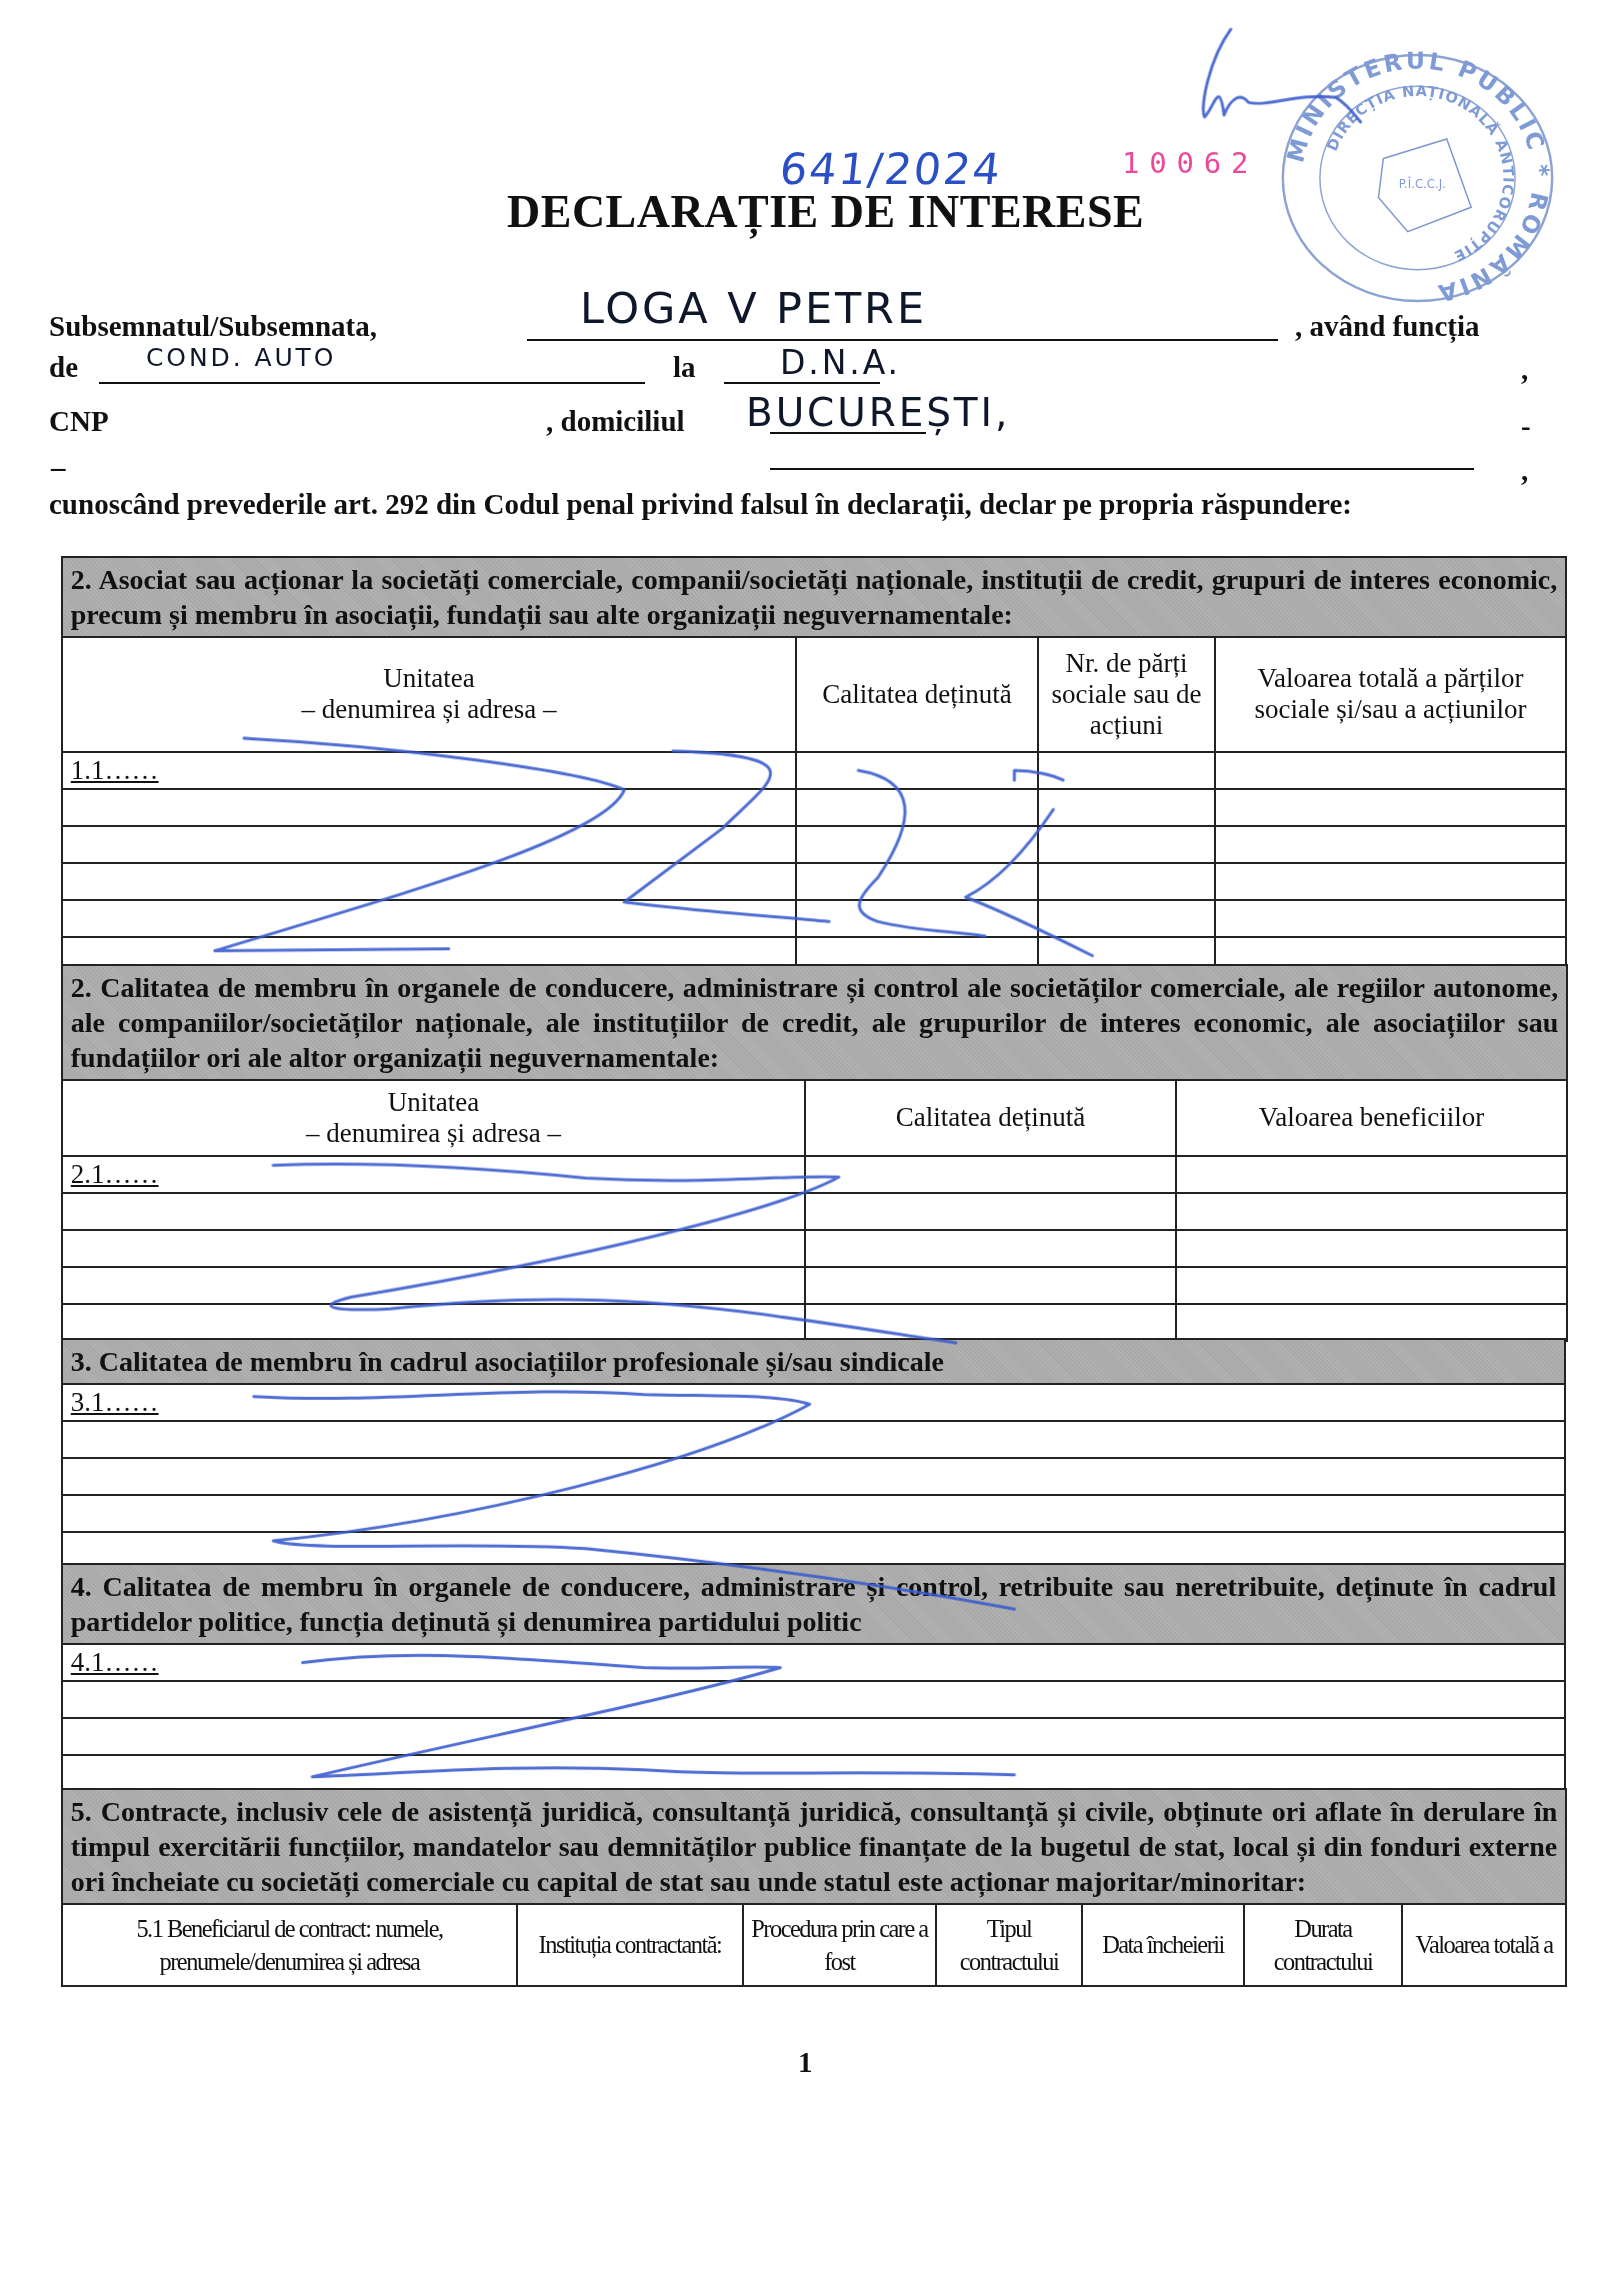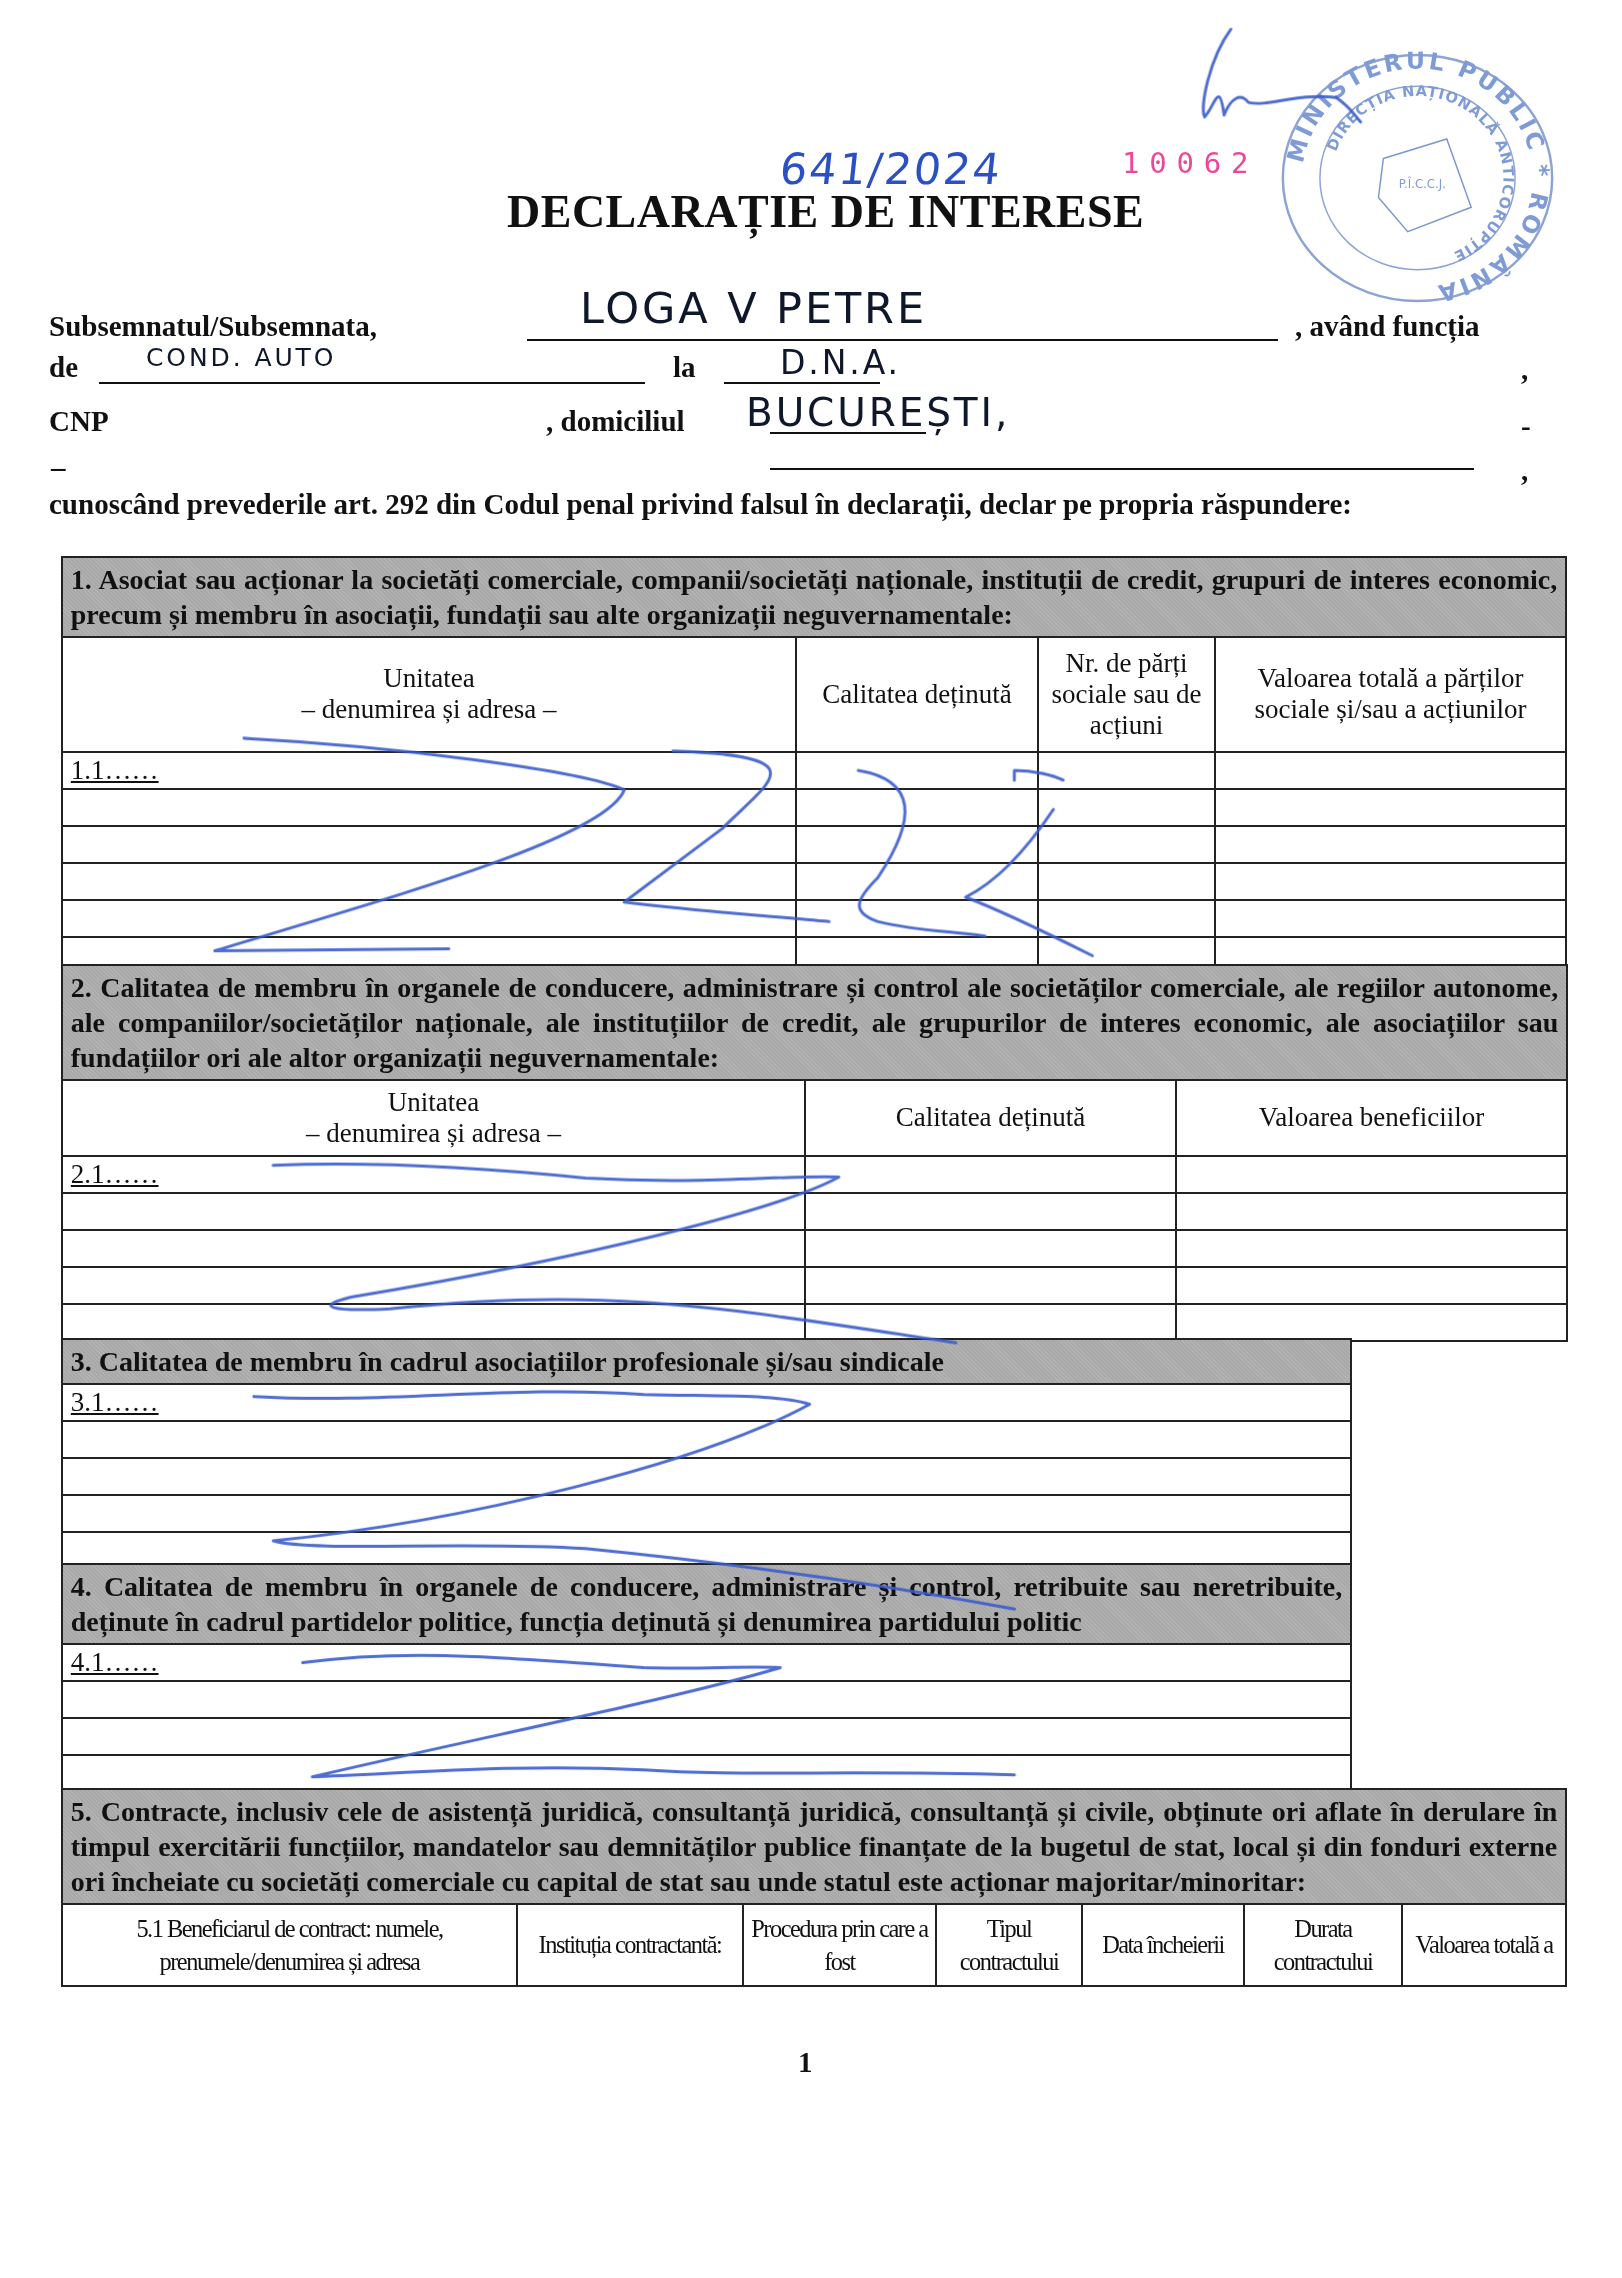--- a/index.html
+++ b/index.html
@@ -10,21 +10,21 @@
   }
   .abs { position: absolute; }
   .hand { font-family: "DejaVu Sans", "Liberation Sans", sans-serif; color: #0f172a; letter-spacing: 2.9px; font-weight: normal; }
   .title { left: 507px; top: 185px; font-size: 46px; font-weight: bold; letter-spacing: 0.5px; }
   .regno { left: 780px; top: 144px; font-size: 43px; font-family: "DejaVu Sans", sans-serif; color: #2b4fc4; transform: skewX(-6deg); letter-spacing: 2px; }
   .stampno { left: 1122px; top: 146px; font-size: 29px; font-family: "DejaVu Sans Mono", monospace; color: #ec4899; letter-spacing: 9.8px; }
   .label { font-size: 29px; font-weight: bold; }
   .uline { border-bottom: 2px solid #111; height: 0; }
   .intro { left: 49px; top: 488px; font-size: 29px; font-weight: bold; }
 
-  table.sec { position: absolute; left: 61px; width: 1291px; border-collapse: collapse; table-layout: fixed; }
+  table.sec { position: absolute; left: 61px; width: 1505px; border-collapse: collapse; table-layout: fixed; }
   table.sec td, table.sec th { border: 2px solid #222; padding: 0 7.8px; font-size: 27px; font-weight: normal; vertical-align: middle; }
   table.sec .head {
     background-color: #a9a9a9;
     background-image: repeating-linear-gradient(45deg, rgba(255,255,255,0.12) 0 1px, transparent 1px 2.9px);
     font-weight: bold; font-size: 28px; line-height: 35px; text-align: justify; padding: 3.9px 7.8px;
   }
   table.sec .colhead { text-align: center; line-height: 31px; padding: 3.9px 5.9px; }
   table.sec .row td { height: 35px; font-size: 27px; text-decoration: underline; }
   table.sec.t5 .colhead { font-size: 24.4px; line-height: 33px; letter-spacing: -1.5px; }
   table.sec.t5 .colhead.first { text-align: center; border-radius: 17px; }
@@ -85,21 +85,21 @@
 
 <table class="sec" style="top:556px;">
   <colgroup>
       <col style="width:734px">
       <col style="width:242px">
       <col style="width:177px">
       <col style="width:351px">
     </colgroup>
   <tbody>
       <tr>
-        <td class="head" colspan="4">1. Asociat sau acționar la societăți comerciale, companii/societăți naționale, instituții de credit, grupuri de interes economic, precum și membru în asociații, fundații sau alte organizații neguvernamentale:</td>
+        <td class="head" colspan="4">2. Asociat sau acționar la societăți comerciale, companii/societăți naționale, instituții de credit, grupuri de interes economic, precum și membru în asociații, fundații sau alte organizații neguvernamentale:</td>
       </tr>
   <tr>
     <td class="colhead" style="height:105px; white-space:pre-line;">Unitatea
 – denumirea și adresa –</td>
     <td class="colhead">Calitatea deținută</td>
     <td class="colhead">Nr. de părți sociale sau de acțiuni</td>
     <td class="colhead">Valoarea totală a părților sociale și/sau a acțiunilor</td>
   </tr>
   <tr class="row">
         <td>1.1……</td>

